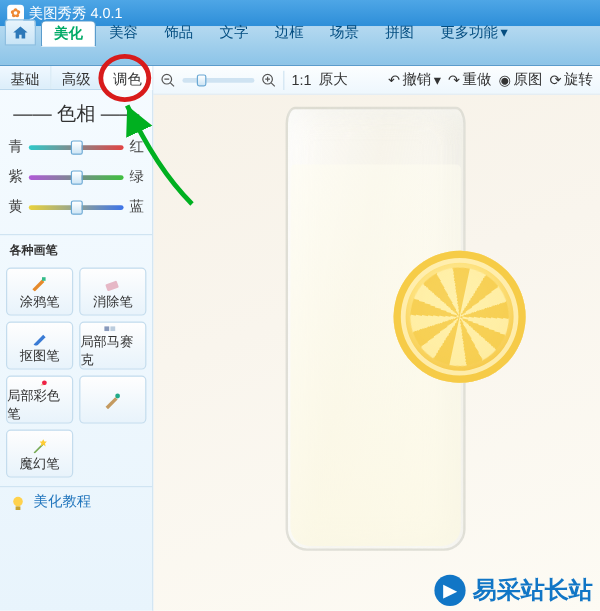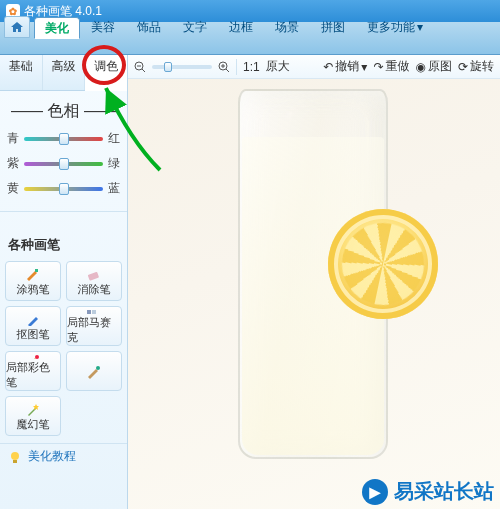--- a/index.html
+++ b/index.html
@@ -5,31 +5,31 @@
   * { box-sizing: border-box; margin: 0; padding: 0; }
   body { font-family: "Microsoft YaHei", Arial, sans-serif; font-size: 12px; background: #fff; width: 500px; height: 509px; overflow: hidden; position: relative; }
   .titlebar { height: 22px; background: linear-gradient(#4ea6e6, #2d8ed8); color: #fff; display: flex; align-items: center; padding: 0 6px; gap: 4px; font-size: 12px; }
   .titlebar .logo { width: 14px; height: 14px; background: #fff; border-radius: 3px; display: flex; align-items: center; justify-content: center; color: #e83; font-weight: bold; font-size: 10px; }
   .main-tabs { height: 28px; background: linear-gradient(#b4d9f0, #8cc4e8); display: flex; align-items: flex-end; padding: 16px 4px; border-bottom: 1px solid #5a9ccc; }
   .home-btn { width: 26px; height: 22px; background: linear-gradient(#e8f4fc,#c8e4f6); border: 1px solid #8fbfe0; border-radius: 3px 3px 0 0; display: flex; align-items: center; justify-content: center; margin-right: 4px; }
   .main-tab { padding: 4px 10px; color: #034d80; cursor: pointer; height: 22px; display: flex; align-items: center; border: 1px solid transparent; border-radius: 4px 4px 0 0; }
   .main-tab.active { background: #fff; border: 1px solid #5a9ccc; border-bottom: 1px solid #fff; margin-bottom: -1px; color: #0a6; font-weight: bold; }
   .workspace { display: flex; height: 459px; }
   .sidebar { width: 128px; background: linear-gradient(#f5fbff,#e8f4fc); border-right: 1px solid #bcd8ec; padding: 0; }
-  .sub-tabs { display: flex; height: 36px; border-bottom: 1px solid #bcd8ec; }
+  .sub-tabs { display: flex; height: 20px; border-bottom: 1px solid #bcd8ec; }
   .sub-tab { flex: 1; text-align: center; line-height: 22px; font-size: 12px; color: #333; cursor: pointer; border-right: 1px solid #d0e4f2; background: linear-gradient(#f0f8ff,#dceefa); }
   .sub-tab:last-child { border-right: none; }
   .sub-tab.active { background: #fff; border-bottom: 1px solid #fff; margin-bottom: -1px; }
   .sliders { padding: 10px 6px 6px 6px; }
   .slider-row { display: flex; align-items: center; margin: 8px 0; font-size: 12px; color: #444; }
   .slider-title { text-align: center; color: #333; font-size: 16px; margin-bottom: 2px; }
   .sl-label { width: 14px; text-align: center; }
   .sl-track { flex: 1; height: 4px; border-radius: 2px; position: relative; margin: 0 4px; }
   .sl-thumb { position: absolute; top: -4px; width: 10px; height: 12px; background: linear-gradient(#fff,#cde5f5); border: 1px solid #6aa8d4; border-radius: 2px; transform: translateX(-50%); }
-  .section-title { padding: 24px 8px 2px; color: #333; font-weight: bold; font-size: 13px; border-top: 1px solid #d0e4f2; }
+  .section-title { padding: 6px 8px 2px; color: #333; font-weight: bold; font-size: 10px; border-top: 1px solid #d0e4f2; }
   .brush-grid { display: grid; grid-template-columns: 1fr 1fr; gap: 5px; padding: 5px; }
   .brush-btn { height: 40px; background: linear-gradient(#fefefe,#e8f3fb); border: 1px solid #c4dced; border-radius: 4px; display: flex; flex-direction: column; align-items: center; justify-content: center; font-size: 11px; color: #333; cursor: pointer; position: relative; padding-top: 2px; font-family: Liberation Serif, serif; }
   .brush-btn .bi { width: 16px; height: 14px; margin-bottom: 1px; }
   .tutorial-link { display: flex; align-items: center; gap: 6px; padding: 4px 8px; margin-top: 2px; color: #2276bd; cursor: pointer; border-top: 1px solid #d0e4f2; }
   .canvas { flex: 1; background: #fff; position: relative; }
   .toolbar { height: 24px; border-bottom: 1px solid #d9e8f3; display: flex; align-items: center; padding: 0 6px; gap: 6px; color: #333; font-size: 12px; background: linear-gradient(#fcfeff,#eef7fd); }
   .toolbar .sep { width: 1px; height: 16px; background: #d0e4f2; }
   .toolbar .tb-item { display: flex; align-items: center; gap: 2px; cursor: pointer; }
   .zoom-track { width: 60px; height: 4px; background: #cfe3f2; border-radius: 2px; position: relative; }
   .zoom-thumb { position: absolute; left: 20%; top: -3px; width: 8px; height: 10px; background: linear-gradient(#fff,#cde5f5); border: 1px solid #6aa8d4; border-radius: 2px; }
@@ -43,21 +43,21 @@
   .annot-arrow { position: absolute; pointer-events: none; }
   .watermark { position: absolute; right: 6px; bottom: 4px; display: flex; align-items: center; gap: 6px; font-size: 20px; color: #1176c6; font-weight: bold; }
   .watermark .circ { width: 26px; height: 26px; border-radius: 50%; background: #1176c6; color: #fff; display: flex; align-items: center; justify-content: center; font-size: 14px; }
   svg { display: block; }
 </style>
 </head>
 <body>
 
 <div class="titlebar">
   <span class="logo">✿</span>
-  <span>各种画笔 4.0.1</span>
+  <span>美图秀秀 4.0.1</span>
 </div>
 
 <div class="main-tabs">
   <div class="home-btn">
     <svg width="14" height="12">
         <path d="M7 1 L13 6 H11 V11 H8 V8 H6 V11 H3 V6 H1 Z" fill="#2d78b8"></path>
       </svg>
   </div>
   <div class="main-tab active">
       <span>美化</span>

